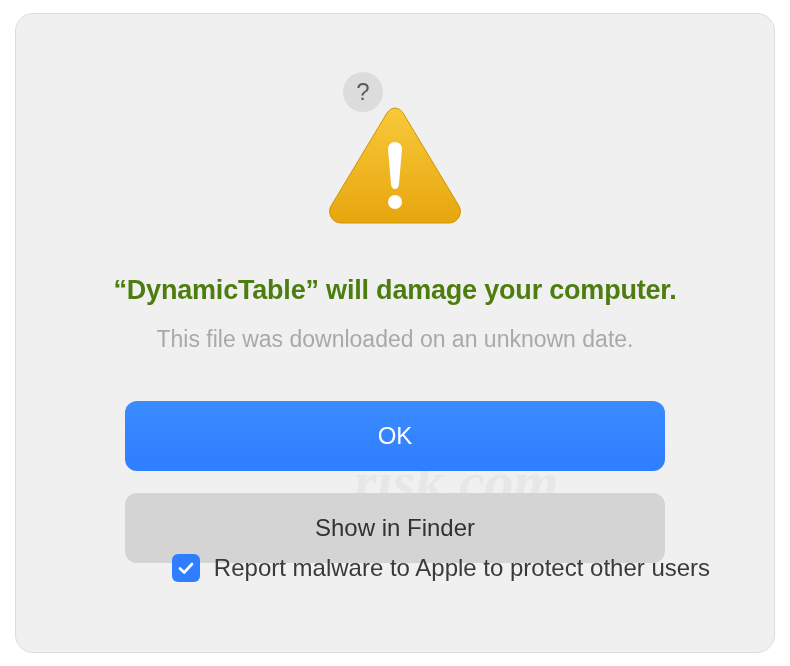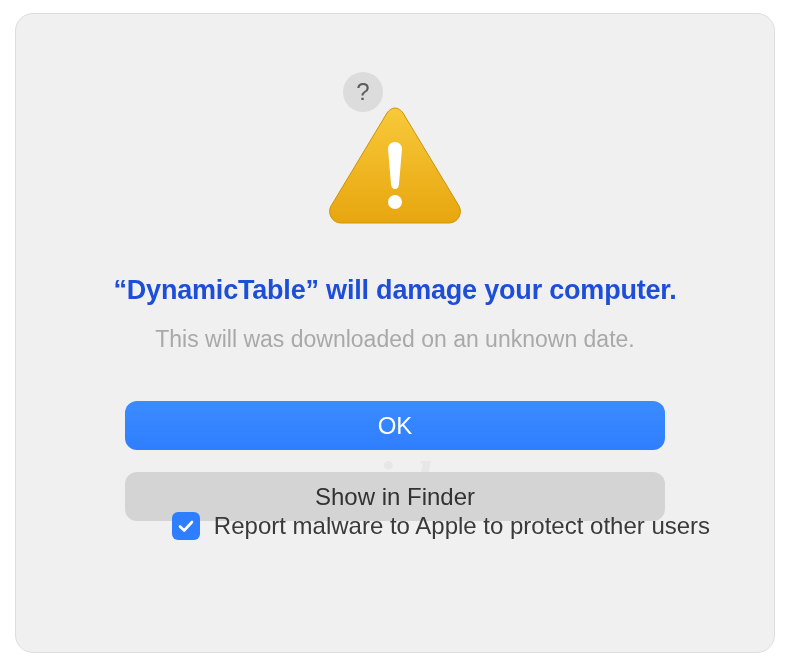--- a/index.html
+++ b/index.html
@@ -49,34 +49,34 @@
       margin-bottom: 48px;
     }
     .warning-icon svg {
       width: 140px;
       height: 125px;
       display: block;
     }
     .title {
       font-size: 27px;
       font-weight: 700;
-      color: #1d4ed8;
+      color: #4d7c0f;
       text-align: center;
       margin-bottom: 20px;
       letter-spacing: -0.2px;
     }
     .subtitle {
       font-size: 23px;
       color: #a9a9a9;
       text-align: center;
       margin-bottom: 48px;
     }
     .button {
       width: 540px;
-      height: 49px;
+      height: 70px;
       border-radius: 12px;
       font-size: 24px;
       display: flex;
       align-items: center;
       justify-content: center;
       cursor: pointer;
       margin-bottom: 22px;
       border: none;
     }
     .button-primary {
@@ -172,21 +172,21 @@
           <stop offset="100%" stop-color="#e7a60e"></stop>
         </linearGradient>
       </defs>
       <path d="M70 6 C73 6 76 8 78 11 L134 104 C138 111 133 121 124 121 L16 121 C7 121 2 111 6 104 L62 11 C64 8 67 6 70 6 Z" fill="url(#warnGrad)" stroke="#d19400" stroke-width="1"></path>
       <path d="M70 40 C74 40 77 43 77 47 L74 82 C74 85 72 87 70 87 C68 87 66 85 66 82 L63 47 C63 43 66 40 70 40 Z" fill="#ffffff"></path>
       <circle cx="70" cy="100" r="7" fill="#ffffff"></circle>
     </svg>
   </div>
 
   <div class="title">“DynamicTable” will damage your computer.</div>
-  <div class="subtitle">This will was downloaded on an unknown date.</div>
+  <div class="subtitle">This file was downloaded on an unknown date.</div>
 
   <button class="button button-primary">
     <span>OK</span>
   </button>
 
   <button class="button button-secondary">
     <span>Show in Finder</span>
   </button>
 
   <div class="checkbox-row">

